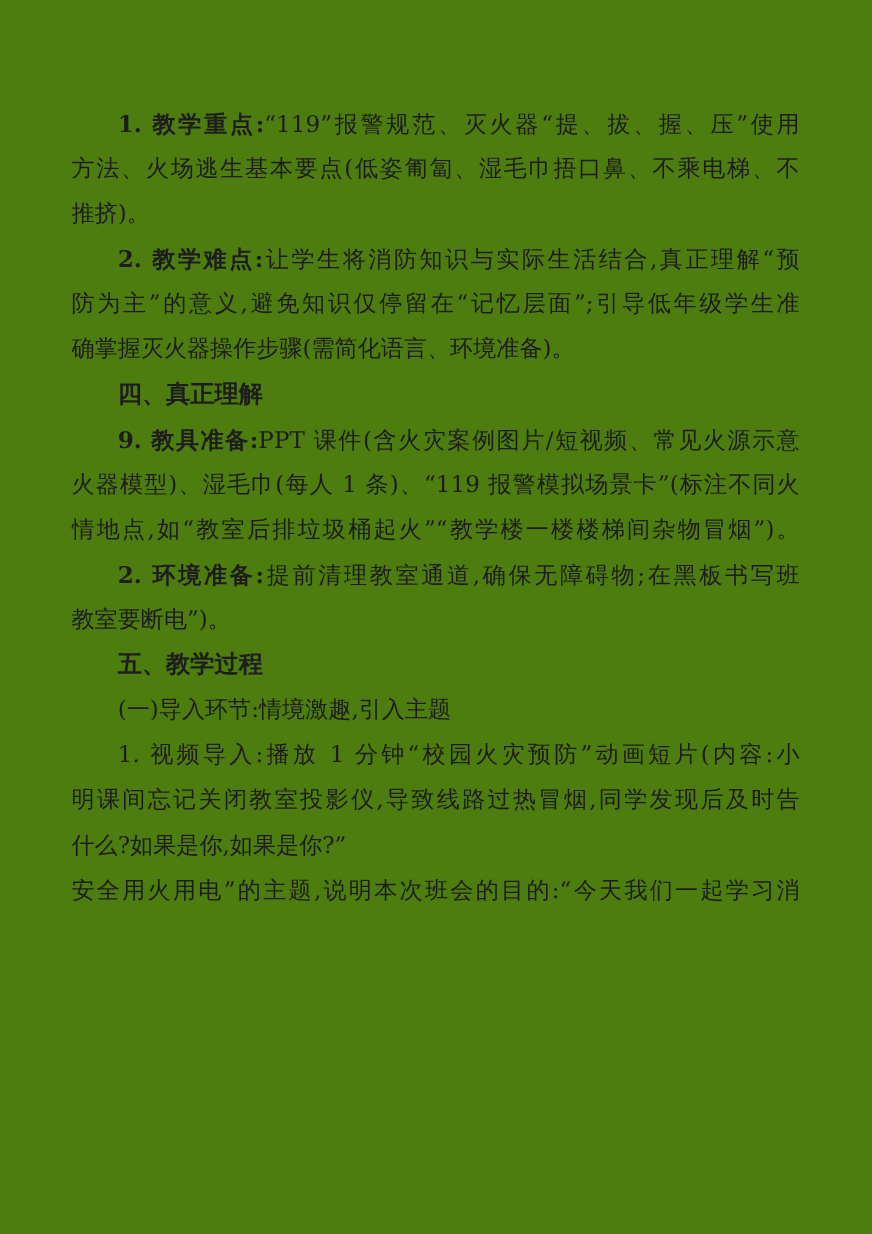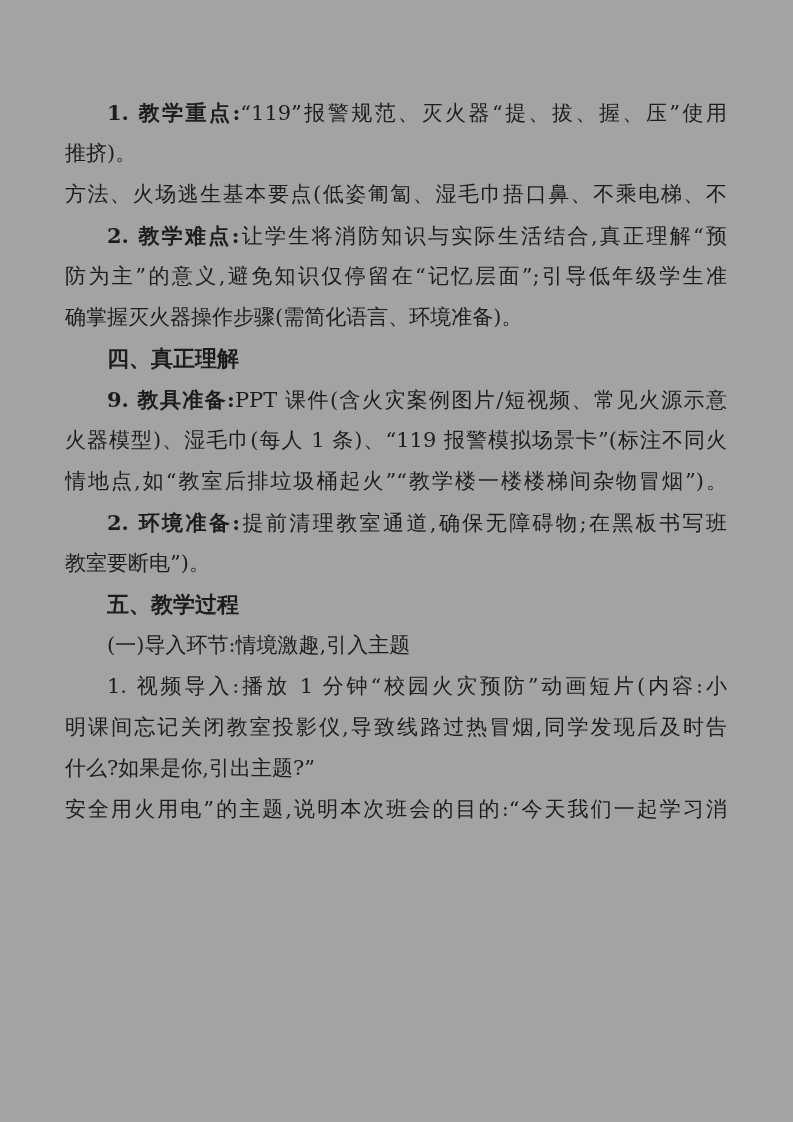--- a/index.html
+++ b/index.html
@@ -5,21 +5,21 @@
   html, body {
     margin: 0;
     padding: 0;
     background: #ffffff;
   }
   .page {
     position: relative;
     width: 793px;
     height: 1122px;
     margin: 0;
-    background: #a3a3a3;
+    background: #4d7c0f;
     overflow: hidden;
     box-sizing: border-box;
   }
   .doc-body {
     position: absolute;
     top: 92px;
     left: 65px;
     width: 662px;
     color: #1d1d1d;
     font-family: "DejaVu Serif", "Liberation Serif", serif;
@@ -48,31 +48,31 @@
   .seg.bold {
     font-weight: 700;
   }
 </style>
 </head>
 <body style="background: rgb(255, 255, 255);">
 
 <div class="page">
   <div class="doc-body" style="color: rgb(29, 29, 29);">
       <div class="line indent justify"><span class="seg bold">1. 教学重点:</span><span class="seg">“119”报警规范、灭火器“提、拔、握、压”使用</span></div>
+      <div class="line justify"><span class="seg">方法、火场逃生基本要点(低姿匍匐、湿毛巾捂口鼻、不乘电梯、不</span></div>
       <div class="line"><span class="seg">推挤)。</span></div>
-      <div class="line justify"><span class="seg">方法、火场逃生基本要点(低姿匍匐、湿毛巾捂口鼻、不乘电梯、不</span></div>
       <div class="line indent justify"><span class="seg bold">2. 教学难点:</span><span class="seg">让学生将消防知识与实际生活结合,真正理解“预</span></div>
       <div class="line justify"><span class="seg">防为主”的意义,避免知识仅停留在“记忆层面”;引导低年级学生准</span></div>
       <div class="line"><span class="seg">确掌握灭火器操作步骤(需简化语言、环境准备)。</span></div>
       <div class="line heading indent"><span class="seg bold">四、真正理解</span></div>
       <div class="line indent justify"><span class="seg bold">9. 教具准备:</span><span class="seg">PPT 课件(含火灾案例图片/短视频、常见火源示意</span></div>
       <div class="line justify"><span class="seg">火器模型)、湿毛巾(每人 1 条)、“119 报警模拟场景卡”(标注不同火</span></div>
       <div class="line justify"><span class="seg">情地点,如“教室后排垃圾桶起火”“教学楼一楼楼梯间杂物冒烟”)。</span></div>
       <div class="line indent justify"><span class="seg bold">2. 环境准备:</span><span class="seg">提前清理教室通道,确保无障碍物;在黑板书写班</span></div>
       <div class="line"><span class="seg">教室要断电”)。</span></div>
       <div class="line heading indent"><span class="seg bold">五、教学过程</span></div>
       <div class="line indent"><span class="seg">(一)导入环节:情境激趣,引入主题</span></div>
       <div class="line indent justify"><span class="seg">1. 视频导入:播放 1 分钟“校园火灾预防”动画短片(内容:小</span></div>
       <div class="line justify"><span class="seg">明课间忘记关闭教室投影仪,导致线路过热冒烟,同学发现后及时告</span></div>
-      <div class="line"><span class="seg">什么?如果是你,引出主题?”</span></div>
+      <div class="line"><span class="seg">什么?如果是你,如果是你?”</span></div>
       <div class="line justify"><span class="seg">安全用火用电”的主题,说明本次班会的目的:“今天我们一起学习消</span></div>
     </div>
 </div>
 
 </body></html>

